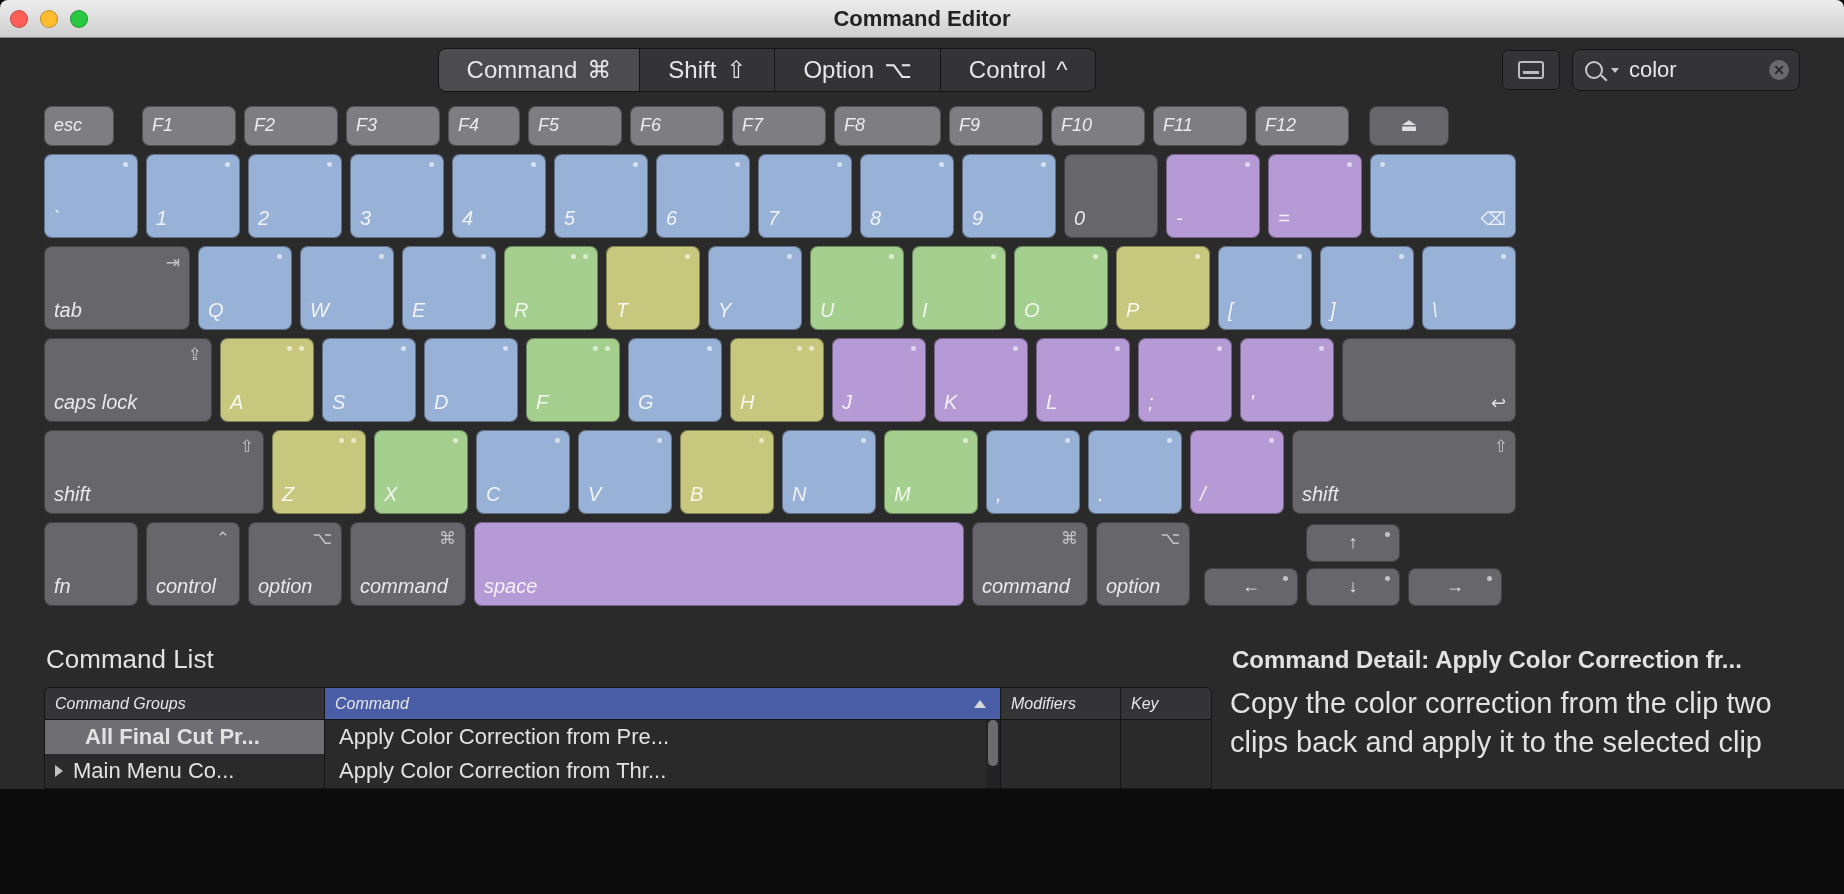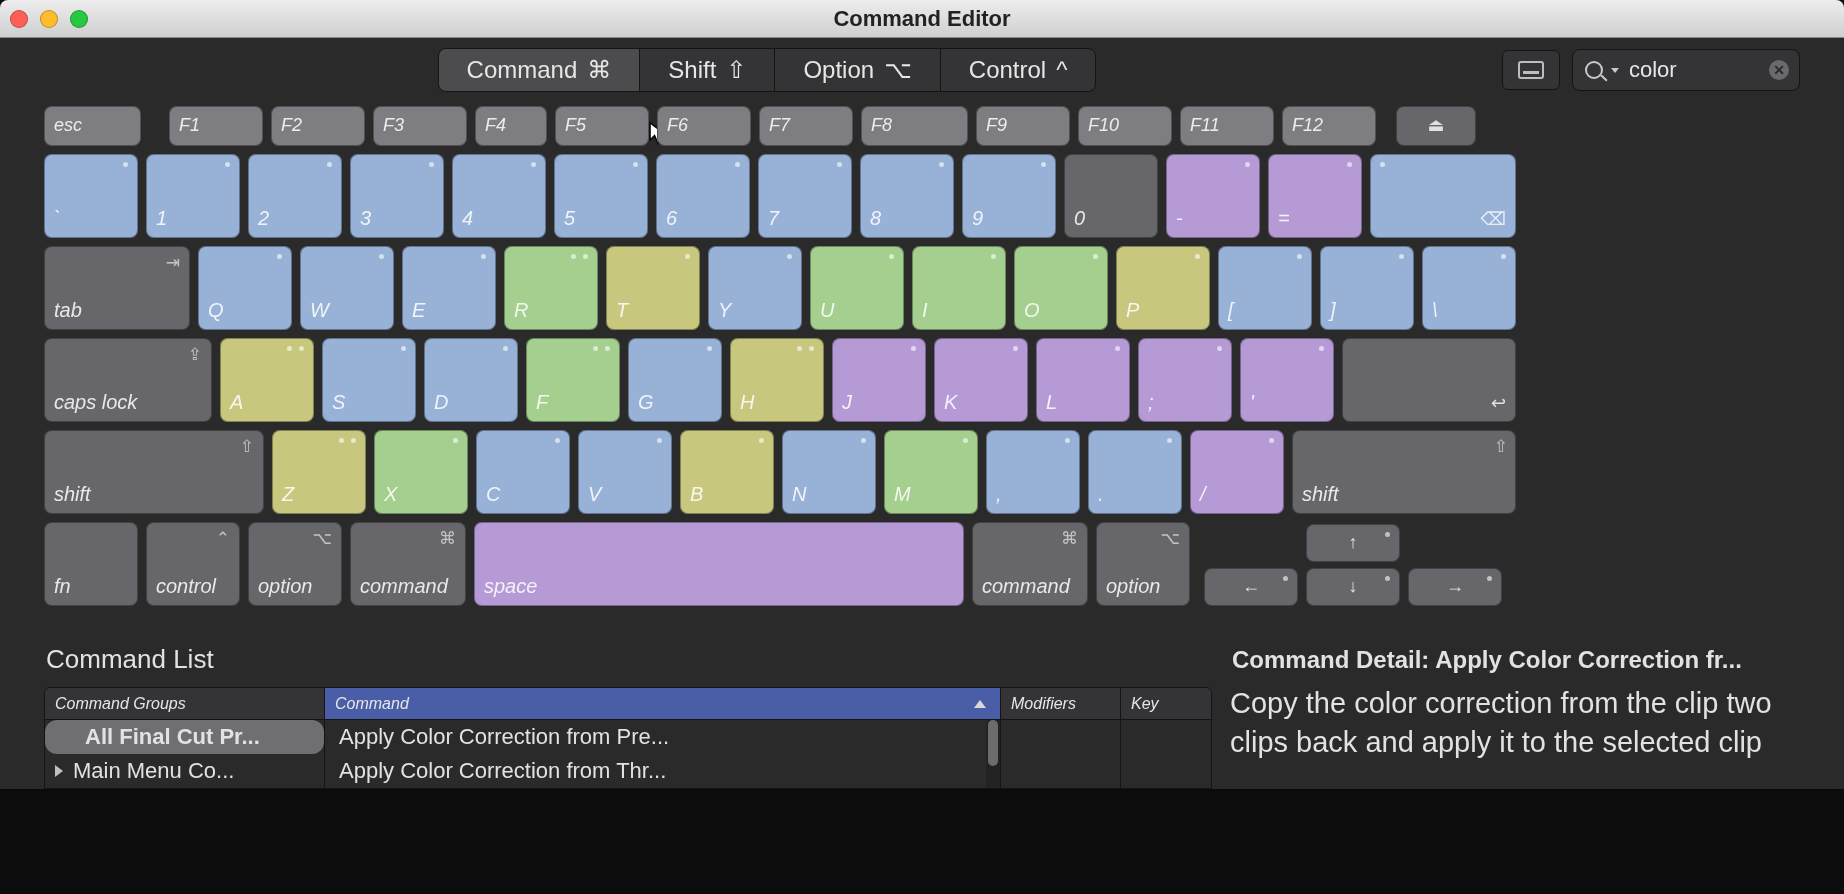--- a/index.html
+++ b/index.html
@@ -74,21 +74,21 @@
   .table { display: flex; border: 1px solid #141414; border-radius: 6px 6px 0 0; overflow: hidden; }
   .col { display: flex; flex-direction: column; }
   .col-groups { width: 280px; border-right: 1px solid #141414; }
   .col-cmd { flex: 1; border-right: 1px solid #141414; position: relative; }
   .col-mod { width: 120px; border-right: 1px solid #141414; }
   .col-key { width: 90px; }
   .thead { background: #343437; color: #e6e6e6; font-size: 16px; padding: 6px 10px; border-bottom: 1px solid #141414; display: flex; align-items: center; justify-content: space-between; height: 32px; font-style: italic; }
   .thead.sort { background: #4a5ea8; position: relative; }
   .thead .sorticon { width:0; height:0; border-left:6px solid transparent; border-right:6px solid transparent; border-bottom:8px solid #d8d8d8; margin-right: 4px; }
   .tbody { background: #2a2a2b; }
-  .trow { padding: 4px 10px 4px 28px; color: #e2e2e2; font-size: 22px; height: 34px; display: flex; align-items: center; gap: 10px; border-radius: 12px; }
+  .trow { padding: 4px 10px 4px 28px; color: #e2e2e2; font-size: 22px; height: 34px; display: flex; align-items: center; gap: 10px; }
   .trow.sel { background: #6f6f73; font-weight: 600; }
   .disclosure { width:0; height:0; border-top:6px solid transparent; border-bottom:6px solid transparent; border-left:8px solid #c0c0c0; margin-left:-18px; }
   .scrollbar { position: absolute; right: 0; top: 32px; bottom: 0; width: 14px; background: #232325; }
   .scrollthumb { position: absolute; top: 0; height: 46px; left: 2px; right: 2px; background: #6c6c6f; border-radius: 5px; }
   .detail-title { color: #e2e2e2; font-size: 24px; margin: 12px 0 10px 2px; font-weight: 600; }
   .detail-body { color: #e2e2e2; font-size: 29px; line-height: 1.35; }
   .cursor { position: absolute; left: 648px; top: 84px; width: 22px; height: 22px; pointer-events: none; }
   .cursor svg { filter: drop-shadow(0 0 1px rgba(0,0,0,.9)); }
 </style>
 </head>
@@ -139,21 +139,21 @@
     <div class="cursor">
       <svg viewBox="0 0 20 20">
           <path d="M2 1 L2 16 L6 12 L9 19 L12 18 L9 11 L15 11 Z" fill="#fff" stroke="#000" stroke-width="1"></path>
         </svg>
     </div>
   </div>
 
   <div class="keyboard">
 
     <div class="row">
-      <div class="key fn c-grey" style="width:97px">
+      <div class="key fn c-grey" style="width:70px">
           <span>esc</span>
         </div>
       <div style="width:12px"></div>
       <div class="key fn c-grey" style="width:94px">
           <span>F1</span>
         </div>
       <div class="key fn c-grey" style="width:94px">
           <span>F2</span>
         </div>
       <div class="key fn c-grey" style="width:94px">

